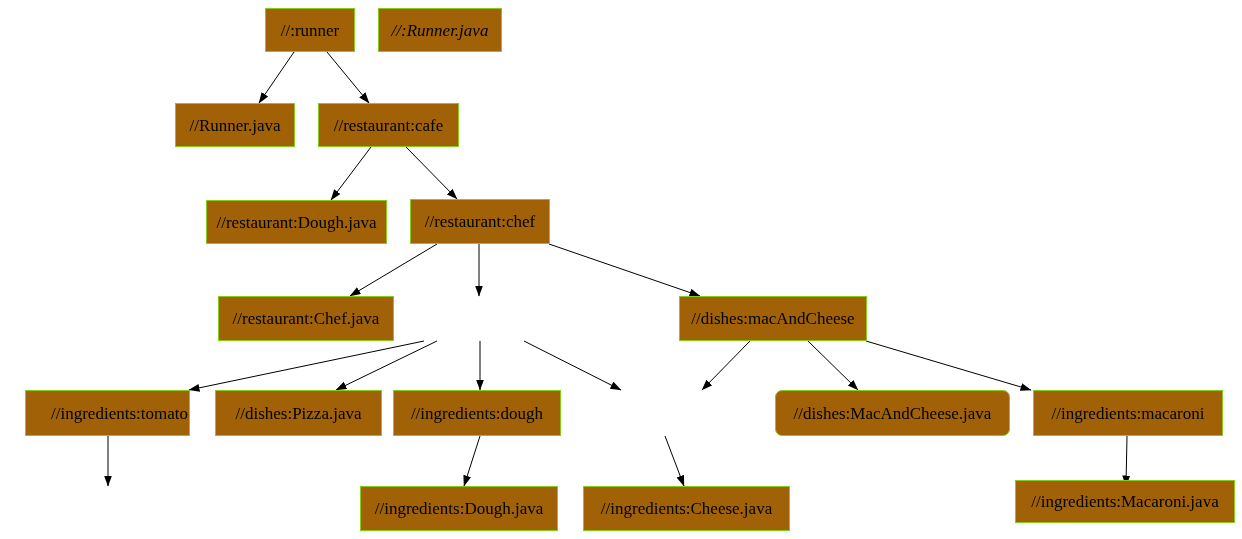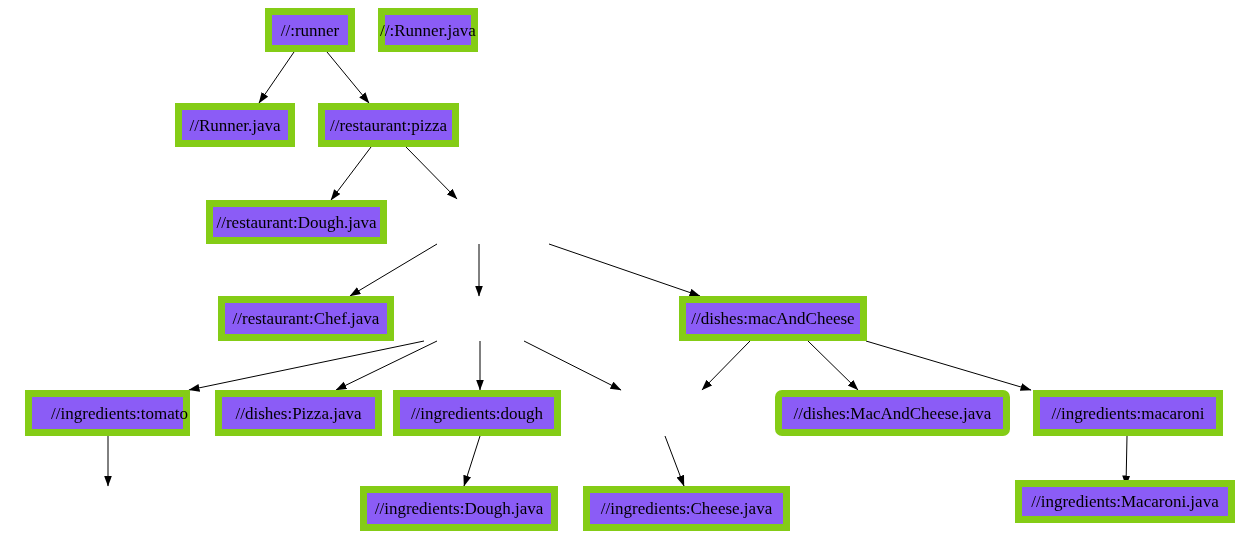--- a/index.html
+++ b/index.html
@@ -25,22 +25,22 @@
   #edge-layer line {
     stroke: #000000;
     stroke-width: 1;
   }
   #edge-layer marker path {
     fill: #000000;
   }
   .node {
     position: absolute;
     box-sizing: border-box;
-    border: 7px solid #84cc16;
-    background: #8b5cf6;
+    border: 1px solid #84cc16;
+    background: #a16207;
     color: #000000;
     display: flex;
     align-items: center;
     justify-content: center;
     font-size: 17px;
     line-height: 1;
     white-space: nowrap;
   }
 </style>
 </head>
@@ -69,31 +69,34 @@
       <line x1="866" y1="341" x2="1031" y2="390" marker-end="url(#arrowhead)"></line>
       <line x1="108" y1="436" x2="108" y2="486" marker-end="url(#arrowhead)"></line>
       <line x1="480" y1="436" x2="464" y2="486" marker-end="url(#arrowhead)"></line>
       <line x1="665" y1="436" x2="684" y2="486" marker-end="url(#arrowhead)"></line>
       <line x1="1127" y1="436" x2="1126" y2="486" marker-end="url(#arrowhead)"></line>
     </svg>
 
 <div class="node" style="left: 265px; top: 8px; width: 90px; height: 44px;">
       <span>//:runner</span>
     </div>
-    <div class="node" style="left: 378px; top: 8px; width: 100px; height: 44px;">
+    <div class="node" style="left: 378px; top: 8px; width: 124px; height: 44px; font-style: italic;">
       <span>//:Runner.java</span>
     </div>
     <div class="node" style="left: 175px; top: 103px; width: 120px; height: 44px;">
       <span>//Runner.java</span>
     </div>
     <div class="node" style="left: 318px; top: 103px; width: 141px; height: 44px;">
-      <span>//restaurant:pizza</span>
+      <span>//restaurant:cafe</span>
     </div>
     <div class="node" style="left: 206px; top: 200px; width: 181px; height: 44px;">
       <span>//restaurant:Dough.java</span>
+    </div>
+    <div class="node" style="left: 410px; top: 199px; width: 140px; height: 45px;">
+      <span>//restaurant:chef</span>
     </div>
     <div class="node" style="left: 218px; top: 296px; width: 176px; height: 45px;">
       <span>//restaurant:Chef.java</span>
     </div>
     <div class="node" style="left: 679px; top: 296px; width: 188px; height: 45px;">
       <span>//dishes:macAndCheese</span>
     </div>
     <div class="node" style="left: 25px; top: 390px; width: 165px; height: 46px; padding-left: 24px;">
       <span>//ingredients:tomato</span>
     </div>

